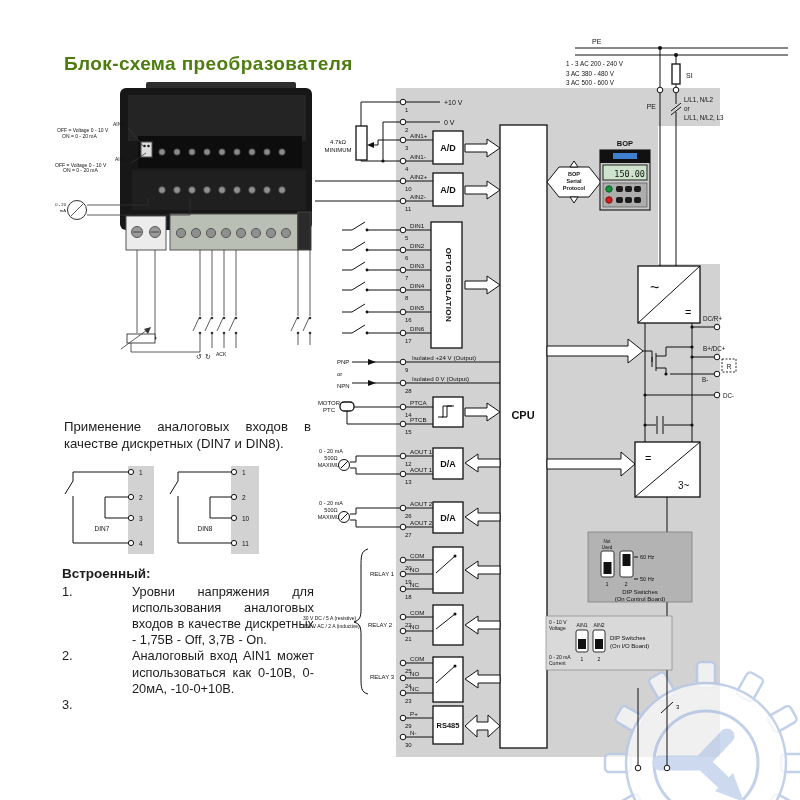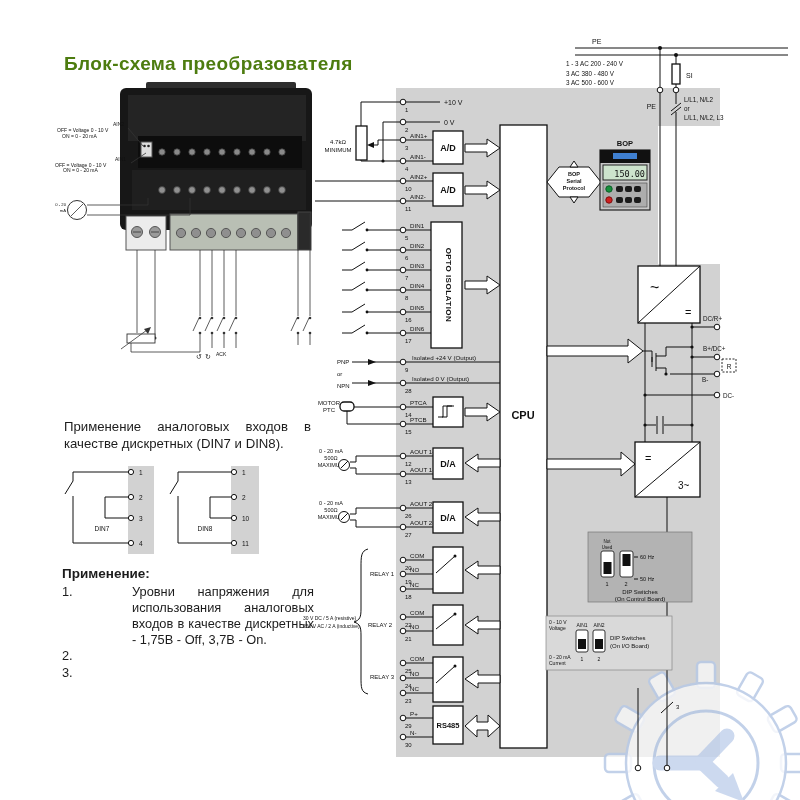--- a/index.html
+++ b/index.html
@@ -635,26 +635,27 @@
     <text x="610" y="640" font-size="6">DIP Switches</text>
     <text x="610" y="648" font-size="6">(On I/O Board)</text>
   </g>
 </svg>
 
 <div id="title" class="abs">Блок-схема преобразователя</div>
 
 <div id="usage" class="abs">Применение аналоговых входов в качестве дискретных (DIN7 и DIN8).</div>
 
 <div id="notes" class="abs">
-  <h3>Применение:</h3>
+  <h3>Встроенный:</h3>
   <div class="note-item">
     <span class="note-num">1.</span>
     <span class="note-text">Уровни напряжения для использования аналоговых входов в качестве дискретных - 1,75В - Off, 3,7В - On.</span>
   </div>
   <div class="note-item">
     <span class="note-num">2.</span>
+    <span class="note-text">Аналоговый вход AIN1 может использоваться как 0-10В, 0-20мА, -10-0+10В.</span>
   </div>
   <div class="note-item">
     <span class="note-num">3.</span>
   </div>
 </div>
 
 </div>
 
 </body></html>

